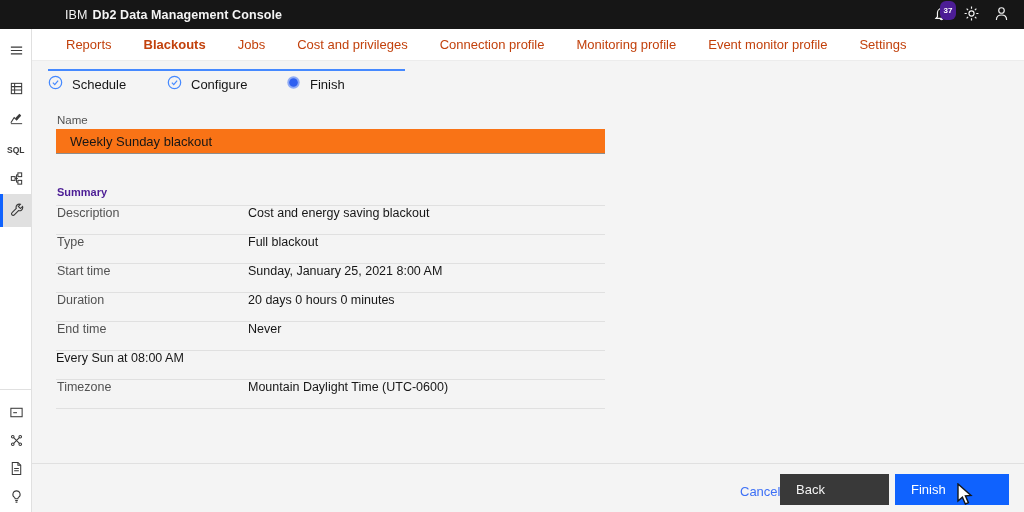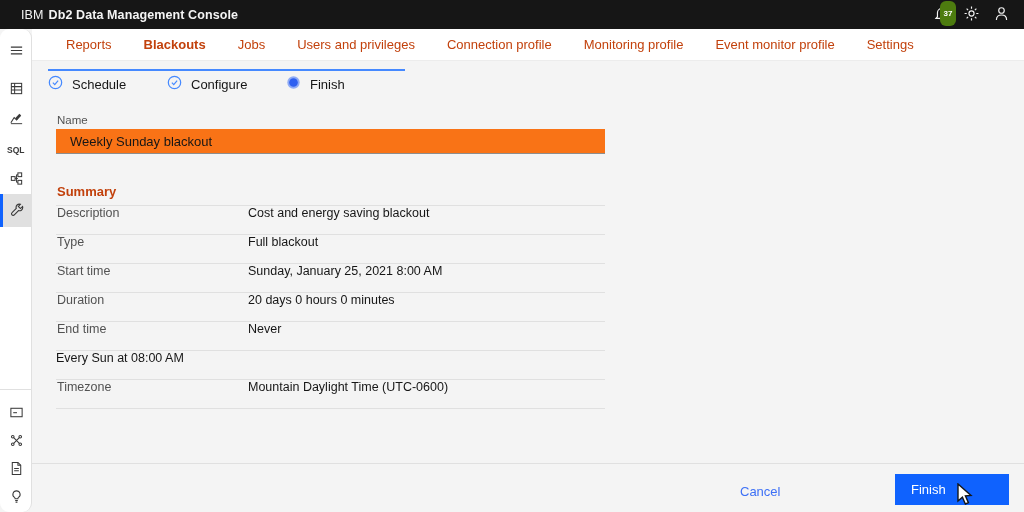--- a/index.html
+++ b/index.html
@@ -1,29 +1,29 @@
 <!DOCTYPE html>
 <html><head>
 <meta charset="utf-8">
 <style>
   * { margin:0; padding:0; box-sizing:border-box; }
   html,body { width:1024px; height:512px; overflow:hidden; }
   body { font-family:"Liberation Sans", sans-serif; background:#f4f4f4; position:relative; font-size:13px; color:#161616; }
 
   
-  .app-header { position:absolute; top:0; left:0; width:1024px; height:29px; background:#161616; display:flex; align-items:center; justify-content:space-between; z-index:30; }
+  .app-header { position:absolute; top:0; left:0; width:1024px; height:29px; background:#161616; display:flex; align-items:center; justify-content:space-between; z-index:30;padding-left:44px; }
   .brand { margin-left:21px; color:#f4f4f4; font-size:12.5px; letter-spacing:.1px; }
   .brand .prefix { font-weight:400; margin-right:5px; }
   .brand .name { font-weight:700; }
   .header-actions { display:flex; align-items:center; margin-right:8px; }
   .header-icon-btn { width:30px; height:29px; display:flex; align-items:center; justify-content:center; position:relative; cursor:pointer; }
-  .badge { position:absolute; top:1px; left:14px; min-width:16px; height:25px; padding:0 3px; background:#4d7c0f; border-radius:6px; color:#fff; font-size:8px; font-weight:700; display:flex; align-items:center; justify-content:center; }
-
-  
-  .sidebar { position:absolute; top:29px; left:0; width:32px; height:483px; background:#ffffff; border-right:1px solid #e0e0e0; z-index:20;border-radius:9px; }
+  .badge { position:absolute; top:1px; left:14px; min-width:16px; height:19px; padding:0 3px; background:#4c1d95; border-radius:6px; color:#fff; font-size:8px; font-weight:700; display:flex; align-items:center; justify-content:center; }
+
+  
+  .sidebar { position:absolute; top:29px; left:0; width:32px; height:483px; background:#ffffff; border-right:1px solid #e0e0e0; z-index:20; }
   .side-cell { position:absolute; left:0; width:32px; height:29px; display:flex; align-items:center; justify-content:center; cursor:pointer; }
   .side-cell svg { display:block; }
   .side-cell.active { background:#e0e0e0; border-left:3px solid #0f62fe; }
   .side-divider { position:absolute; left:0; top:360px; width:32px; height:1px; background:#e0e0e0; }
 
   
   .tabbar { position:absolute; top:29px; left:32px; width:992px; height:32px; background:#ffffff; display:flex; align-items:center; padding-left:18px; border-bottom:1px solid #ececec; z-index:10; }
   .tab { padding:0 16px; height:32px; display:flex; align-items:center; font-size:13px; color:#c2410c; cursor:pointer; white-space:nowrap; }
   .tab.active { font-weight:700; }
 
@@ -33,21 +33,21 @@
   .progress-line { position:absolute; left:16px; top:8px; width:357px; height:2px; background:#4589ff; }
   .steps { position:absolute; left:16px; top:14px; display:flex; }
   .step { width:119px; display:flex; align-items:center; cursor:pointer; }
   .step svg { margin-right:9px; flex:0 0 auto; }
   .step .step-label { font-size:13px; color:#161616; }
 
   .name-label { position:absolute; left:25px; top:53px; font-size:11.5px; color:#525252; }
   .name-input { position:absolute; left:24px; top:68px; width:549px; height:25px; background:#f97316; border:none; border-bottom:1px solid #8d8d8d; padding:0 14px; font-size:13px; color:#161616; font-family:"Liberation Sans", sans-serif; outline:none; }
 
   .summary { position:absolute; left:24px; top:117px; width:549px; }
-  .summary-title { font-weight:700; font-size:13px; color:#c2410c; height:28px; display:flex; align-items:center; padding-left:1px; border-bottom:1px solid #e0e0e0; }
+  .summary-title { font-weight:700; font-size:11px; color:#4c1d95; height:28px; display:flex; align-items:center; padding-left:1px; border-bottom:1px solid #e0e0e0; }
   .summary-row { display:flex; align-items:flex-start; height:29px; border-bottom:1px solid #e0e0e0; }
   .summary-row .row-label { width:192px; font-size:12.5px; color:#525252; padding-left:1px; }
   .summary-row .row-value { font-size:12.5px; color:#161616; }
 
   
   .footer { position:absolute; top:463px; left:32px; width:992px; height:49px; background:#f4f4f4; border-top:1px solid #e0e0e0; }
   .cancel-link { position:absolute; top:20px; left:708px; font-size:13px; color:#3d70f6; cursor:pointer; }
   .btn { position:absolute; top:10px; height:31px; border:none; text-align:left; padding-left:16px; font-size:13px; font-family:"Liberation Sans", sans-serif; cursor:pointer; }
   .btn-back { left:748px; width:109px; background:#393939; color:#f4f4f4; }
   .btn-finish { left:863px; width:114px; background:#0f62fe; color:#ffffff; }
@@ -184,21 +184,21 @@
         <path d="M6.6 12.2h2.8M7 14h2"></path>
       </svg>
     </span>
   </div>
 </div>
 
 <div class="tabbar">
   <div class="tab">Reports</div>
   <div class="tab active">Blackouts</div>
   <div class="tab">Jobs</div>
-  <div class="tab">Users and privileges</div>
+  <div class="tab">Cost and privileges</div>
   <div class="tab">Connection profile</div>
   <div class="tab">Monitoring profile</div>
   <div class="tab">Event monitor profile</div>
   <div class="tab">Settings</div>
 </div>
 
 <div class="content">
 
   <div class="progress-line"></div>
   <div class="steps">
@@ -262,20 +262,21 @@
     </div>
     <div class="summary-row">
       <div class="row-label">Timezone</div>
       <div class="row-value">Mountain Daylight Time (UTC-0600)</div>
     </div>
   </div>
 </div>
 
 <div class="footer">
   <span class="cancel-link">Cancel</span>
+  <button class="btn btn-back">Back</button>
   <button class="btn btn-finish">Finish</button>
 </div>
 
 <div class="cursor">
   <svg width="22" height="24" viewBox="0 0 22 24">
     <path d="M3 1 L3 18 L7.4 14.2 L10.4 21 L13.4 19.6 L10.4 12.9 L16 12.4 Z" fill="#ffffff" stroke="#161616" stroke-width="1.4"></path>
   </svg>
 </div>
 
 </body></html>

